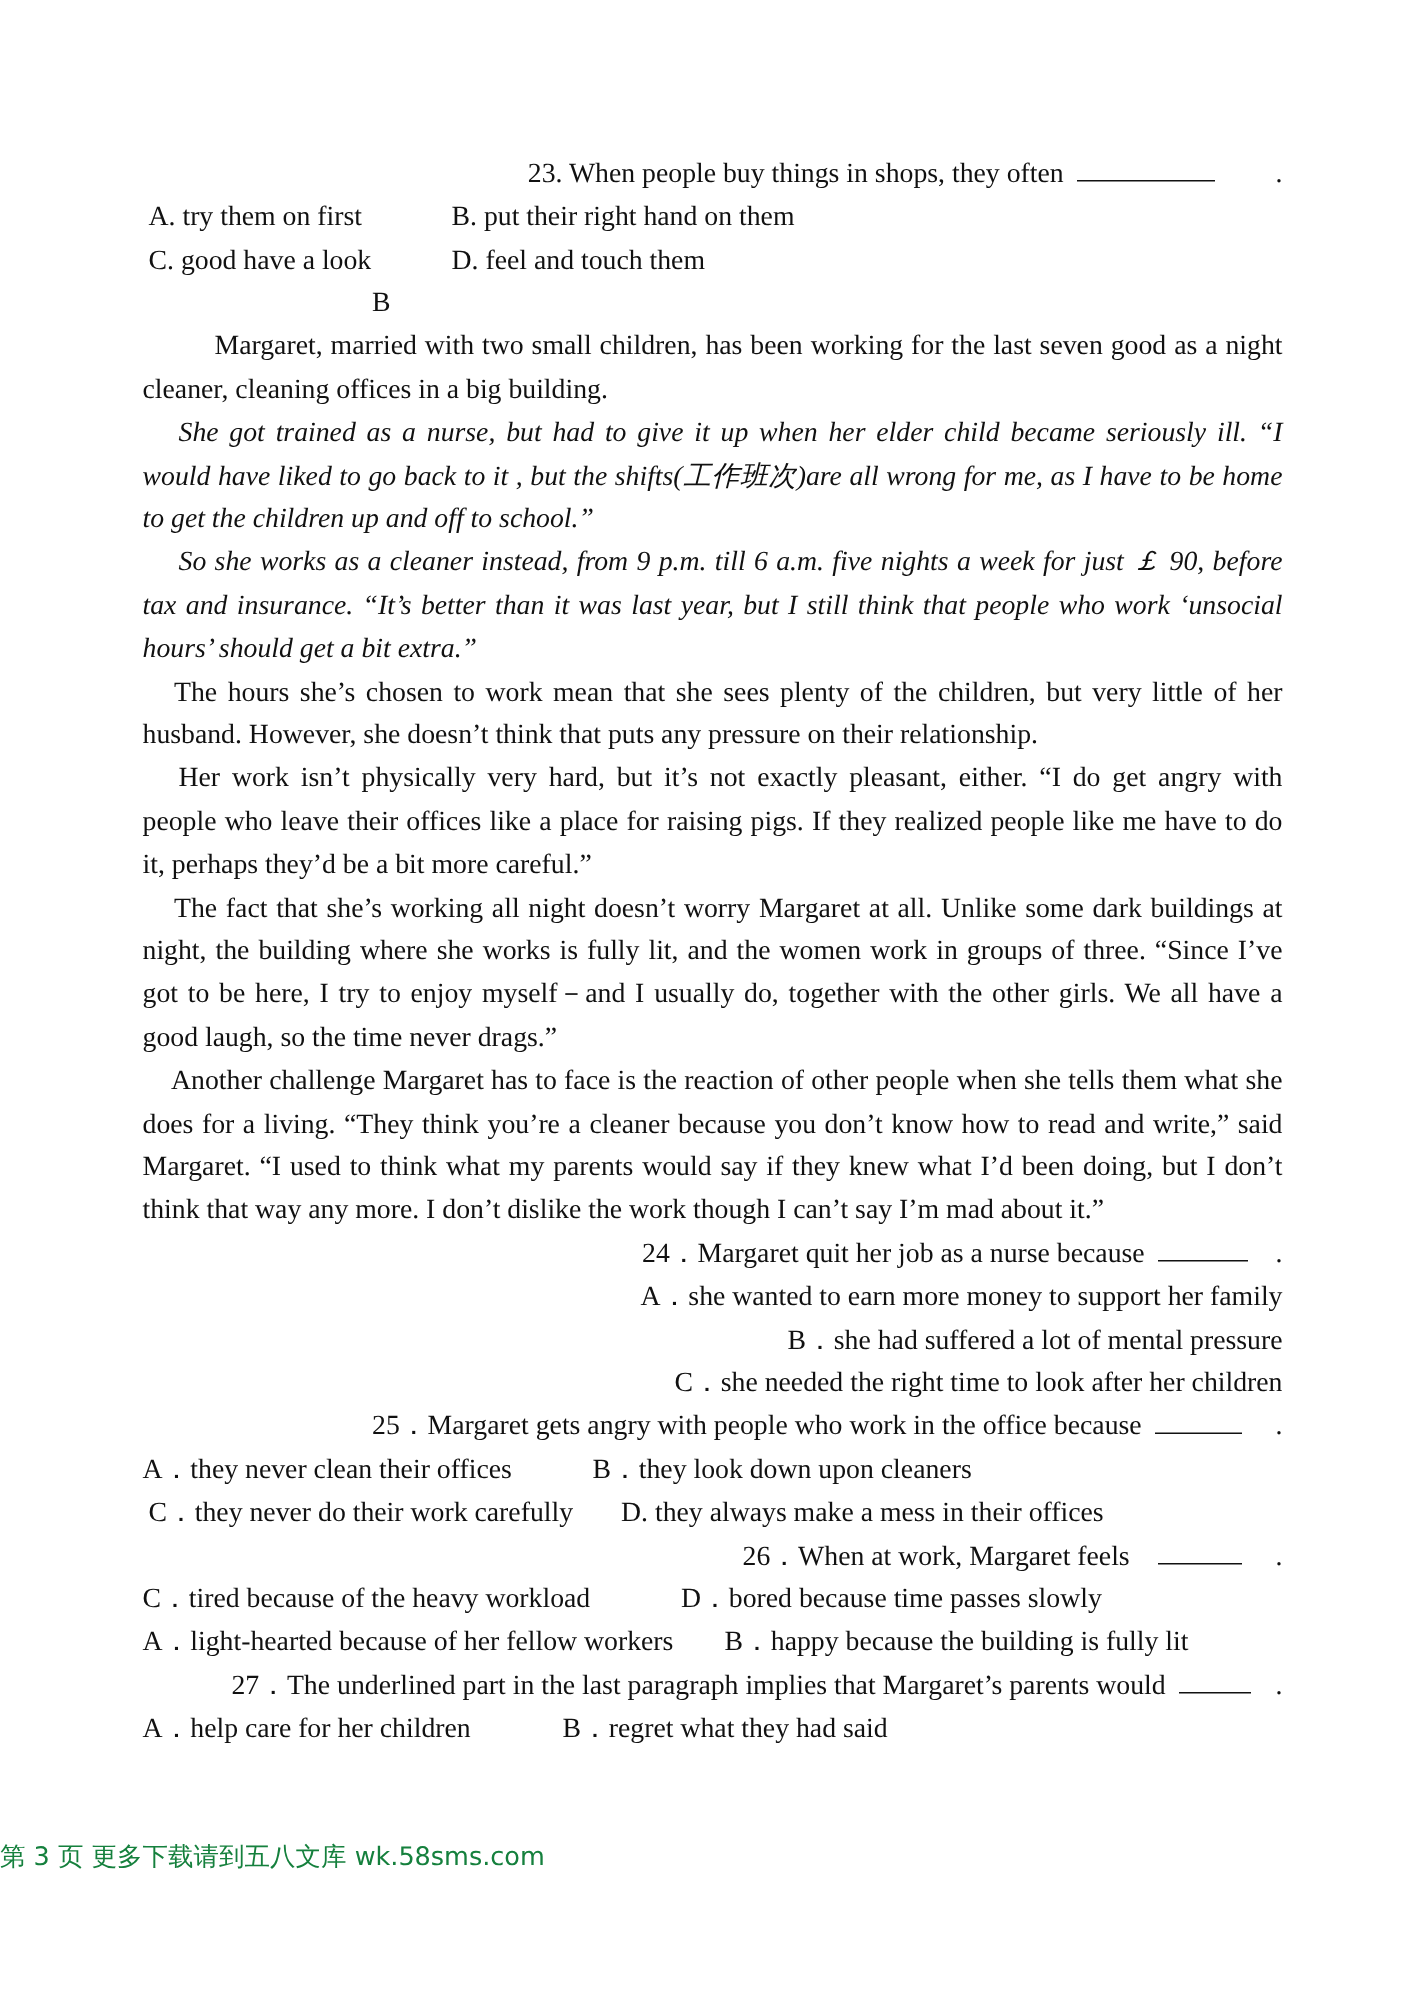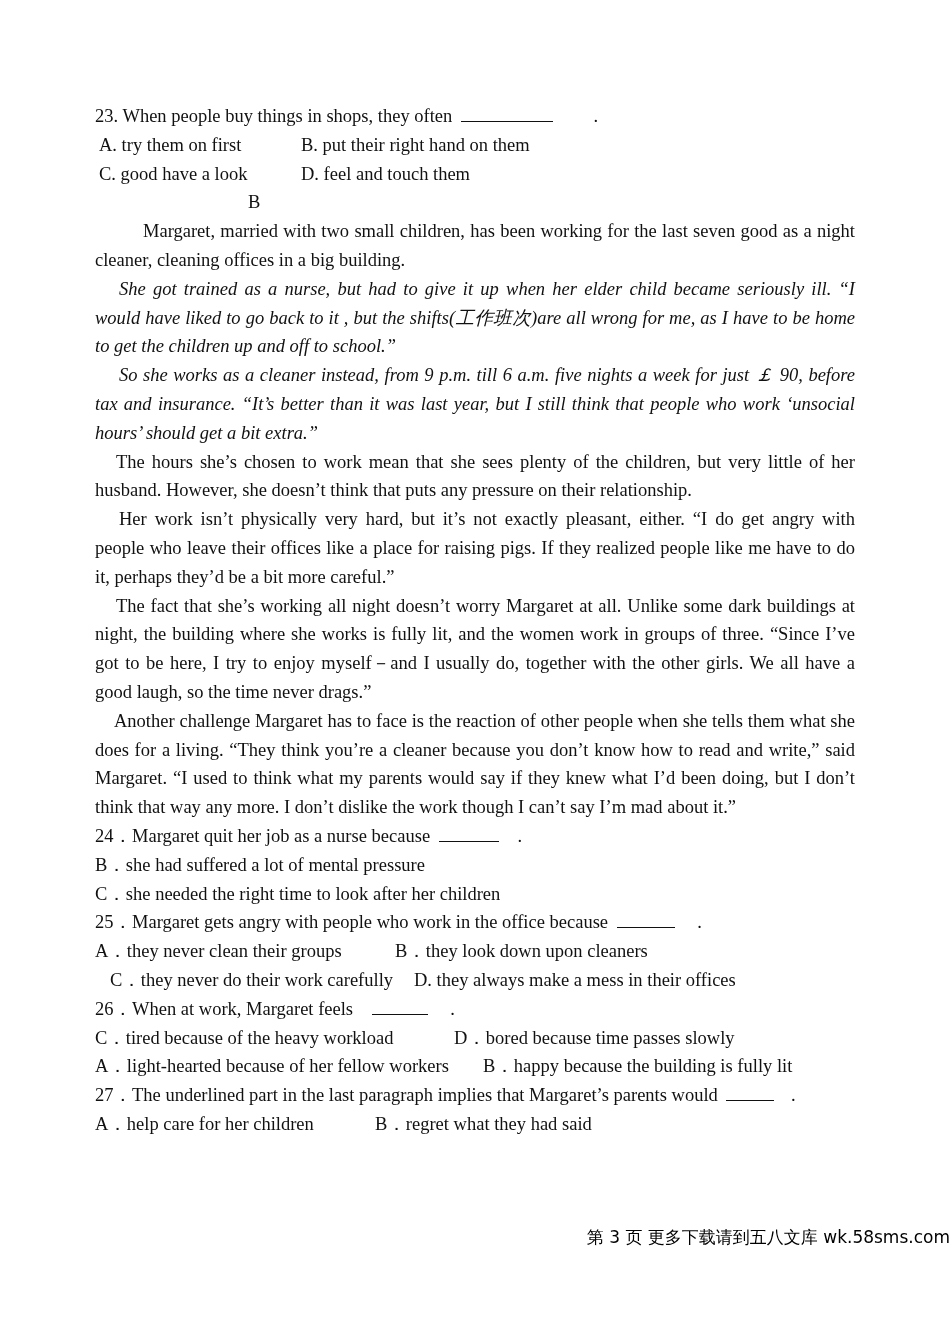--- a/index.html
+++ b/index.html
@@ -19,20 +19,21 @@
     .page {
       position: absolute;
       left: 95px;
       top: 102px;
       width: 760px;
     }
     .line {
       height: 28.8px;
       line-height: 28.8px;
       white-space: nowrap;
+      text-align: right;
     }
     .para {
       line-height: 28.8px;
       text-align: justify;
       margin: 0;
     }
     .opt-row {
       height: 28.8px;
       line-height: 28.8px;
       white-space: nowrap;
@@ -53,24 +54,24 @@
       display: inline-block;
       border-bottom: 1px solid #111;
       height: 16px;
       vertical-align: baseline;
     }
     .footer {
       position: absolute;
       left: 0;
       width: 950px;
       top: 1226px;
-      text-align: right;
+      text-align: left;
       font-family: "DejaVu Sans", "Liberation Sans", sans-serif;
       font-size: 17px;
-      color: #000000;
+      color: #15803d;
     }
   </style>
 </head>
 <body>
 
 <div class="page">
 
   <div class="line">
     <span>23. When people buy things in shops, they often</span>
     <span class="blank" style="width:92px;margin-left:4px;"></span>
@@ -93,34 +94,35 @@
   <p class="para" style="text-indent:21px;">The hours she’s chosen to work mean that she sees plenty of the children, but very little of her husband. However, she doesn’t think that puts any pressure on their relationship.</p>
   <p class="para" style="text-indent:24px;">Her work isn’t physically very hard, but it’s not exactly pleasant, either. “I do get angry with people who leave their offices like a place for raising pigs. If they realized people like me have to do it, perhaps they’d be a bit more careful.”</p>
   <p class="para" style="text-indent:21px;">The fact that she’s working all night doesn’t worry Margaret at all. Unlike some dark buildings at night, the building where she works is fully lit, and the women work in groups of three. “Since I’ve got to be here, I try to enjoy myself－and I usually do, together with the other girls. We all have a good laugh, so the time never drags.”</p>
   <p class="para" style="text-indent:19px;">Another challenge Margaret has to face is the reaction of other people when she tells them what she does for a living. “They think you’re a cleaner because you don’t know how to read and write,” said Margaret. “I used to think what my parents would say if they knew what I’d been doing, but I don’t think that way any more. I don’t dislike the work though I can’t say I’m mad about it.”</p>
 
   <div class="line">
     <span>24．Margaret quit her job as a nurse because</span>
     <span class="blank" style="width:60px;margin-left:4px;"></span>
     <span style="margin-left:14px;">.</span>
   </div>
+  <div class="line">A．she wanted to earn more money to support her family</div>
   <div class="line">B．she had suffered a lot of mental pressure</div>
   <div class="line">C．she needed the right time to look after her children</div>
 
   <div class="line">
     <span>25．Margaret gets angry with people who work in the office because</span>
     <span class="blank" style="width:58px;margin-left:4px;"></span>
     <span style="margin-left:18px;">.</span>
   </div>
   <div class="opt-row">
-    <span class="col" style="left:0">A．they never clean their groups</span>
+    <span class="col" style="left:0">A．they never clean their offices</span>
     <span class="col" style="left:300px">B．they look down upon cleaners</span>
   </div>
   <div class="opt-row">
-    <span class="col" style="left:15px">C．they never do their work carefully</span>
+    <span class="col" style="left:4px">C．they never do their work carefully</span>
     <span class="col" style="left:319px">D. they always make a mess in their offices</span>
   </div>
 
   <div class="line">
     <span>26．When at work, Margaret feels</span>
     <span class="blank" style="width:56px;margin-left:14px;"></span>
     <span style="margin-left:18px;">.</span>
   </div>
   <div class="opt-row">
     <span class="col" style="left:0">C．tired because of the heavy workload</span>

